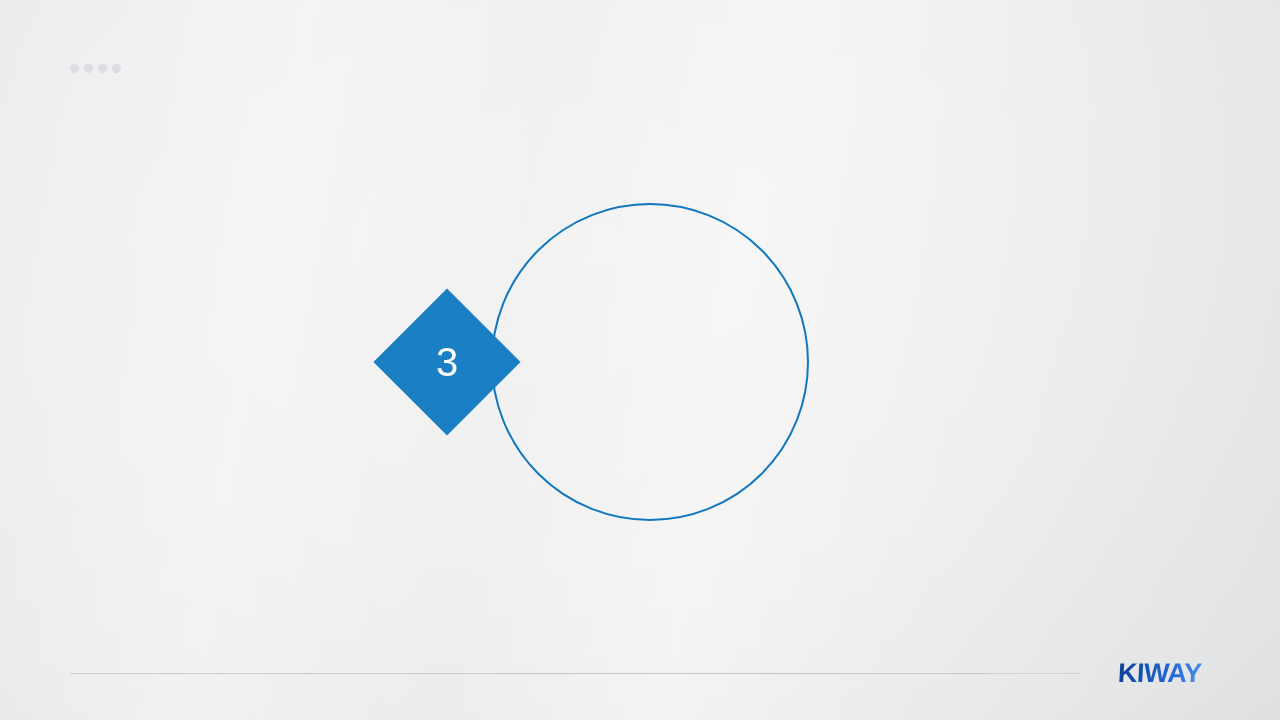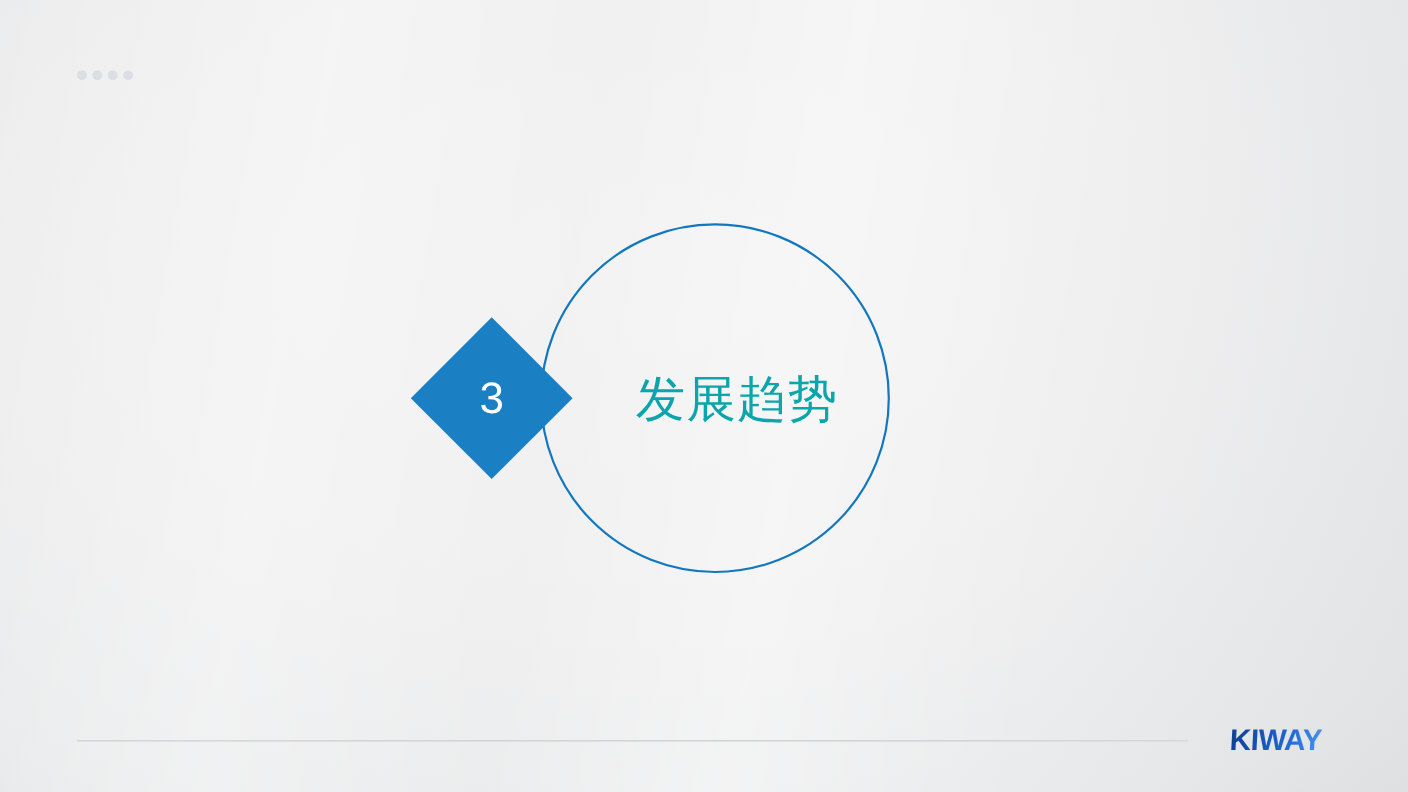--- a/index.html
+++ b/index.html
@@ -152,20 +152,19 @@
   </div>
 
   <div class="graphic">
 
     <div class="ring"></div>
 
     <div class="diamond"></div>
 
     <div class="diamond-number">3</div>
 
-    <div class="section-title">发展趋势</div>
   </div>
 
   <div class="footer-rule"></div>
 
   <div class="brand-logo">KIWAY</div>
 
 </div>
 
 </body></html>

